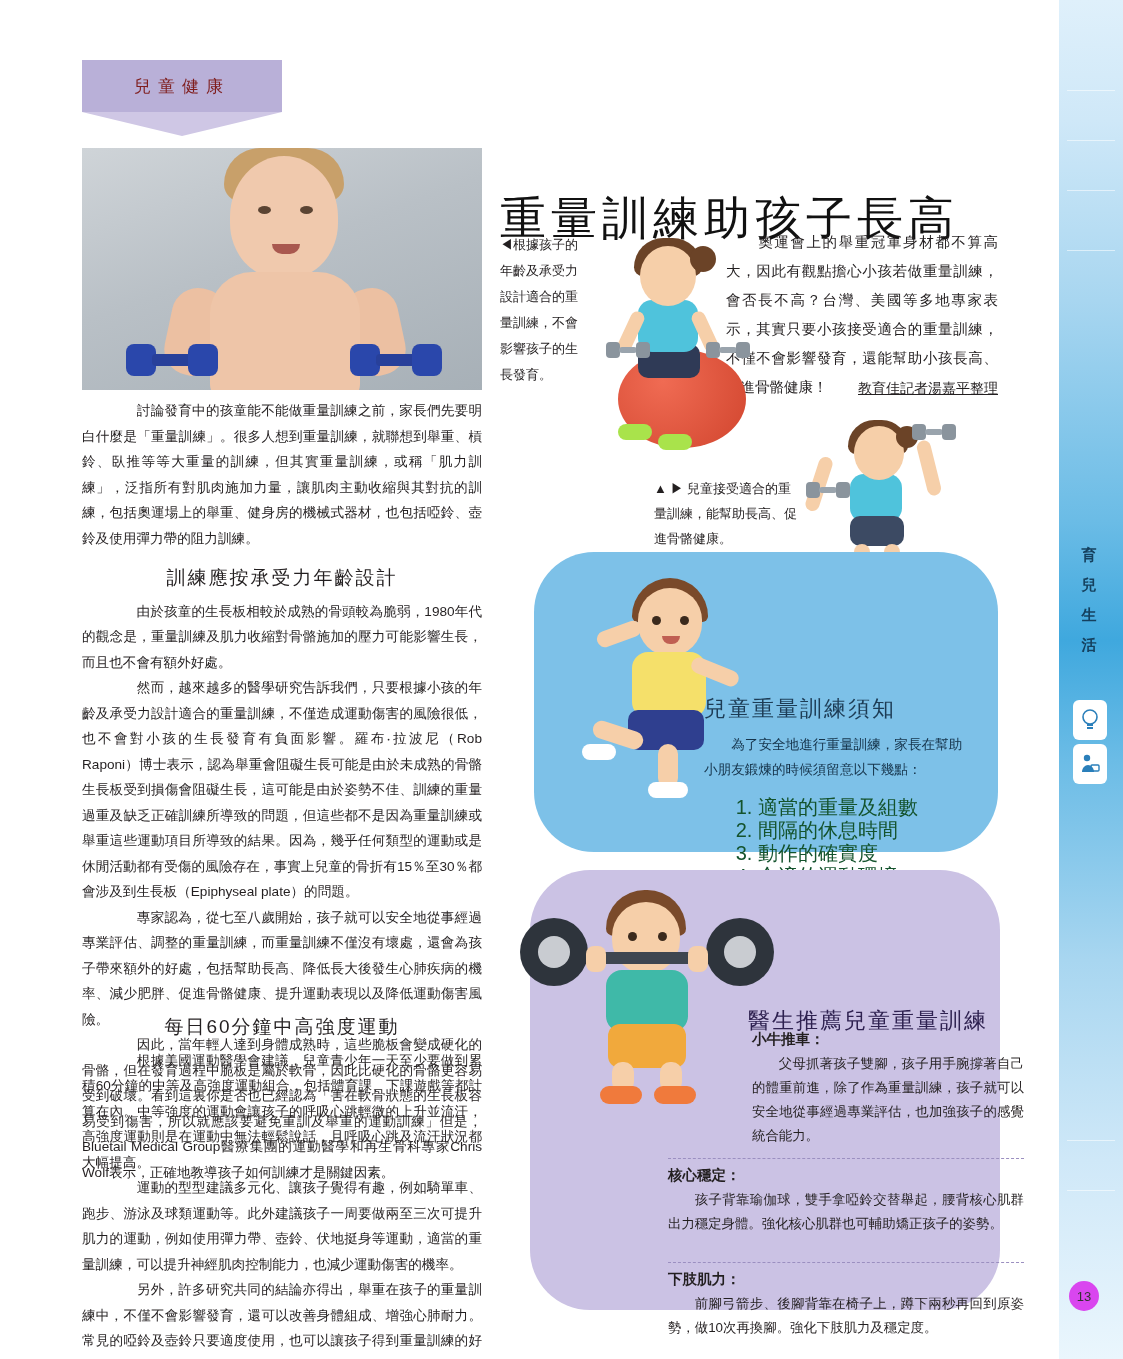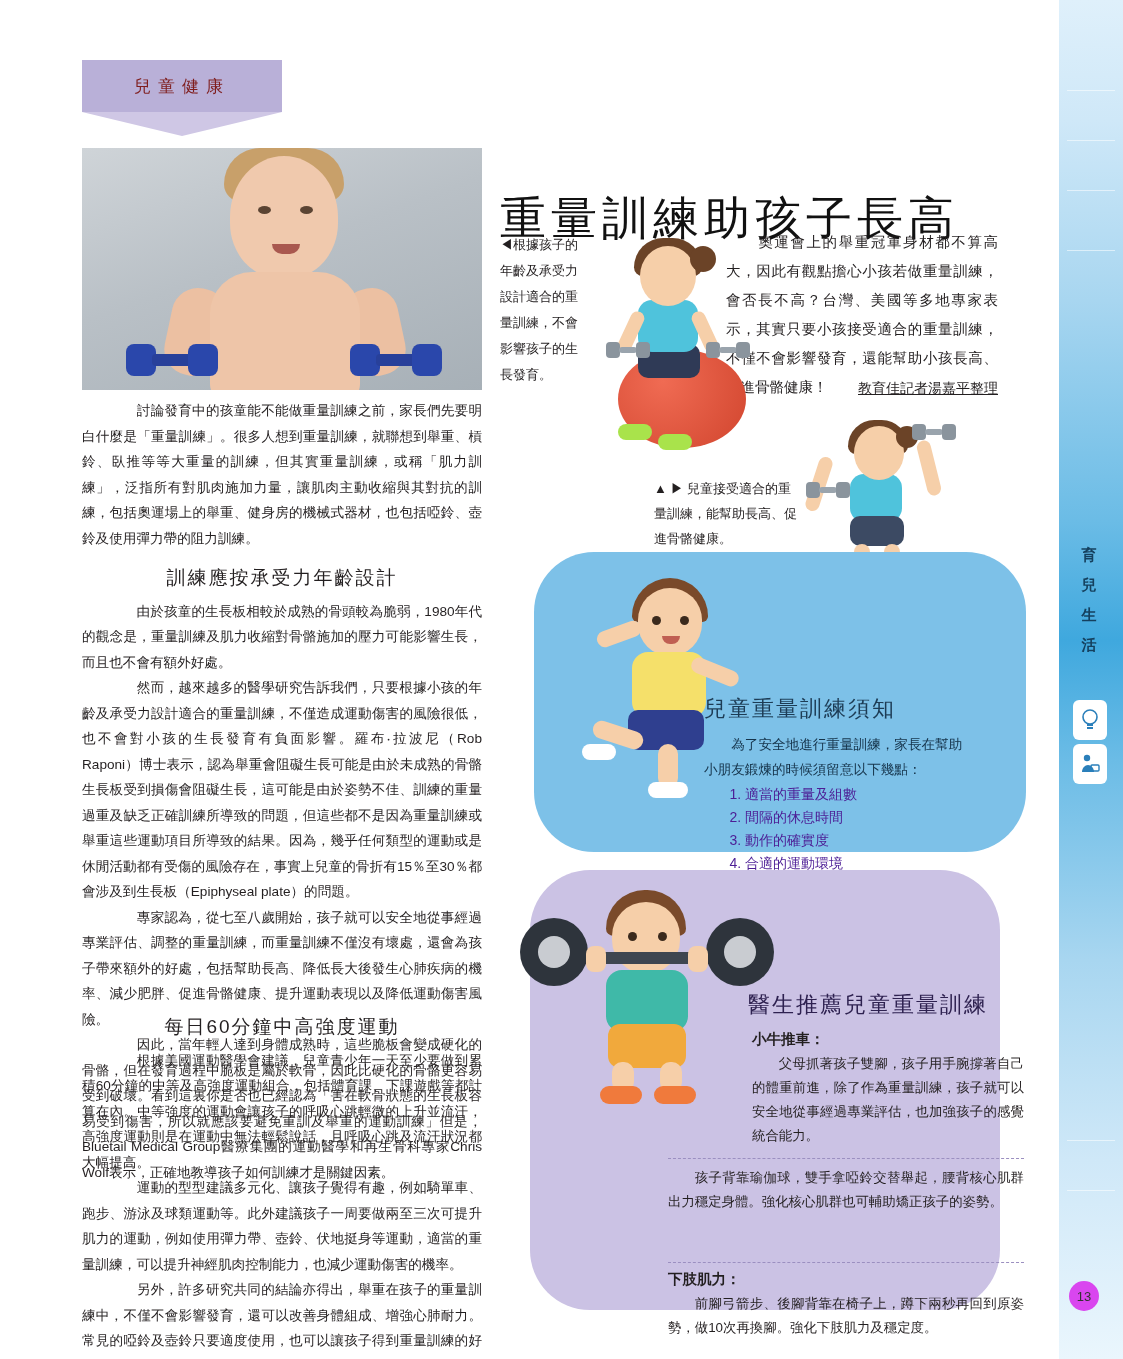--- a/index.html
+++ b/index.html
@@ -221,46 +221,45 @@
   
   .boy-lift { left: 520px; top: 876px; width: 260px; height: 230px; }
 
   
   .panel-blue {
     position: absolute;
     left: 534px; top: 552px;
     width: 464px; height: 300px;
     background: #7dc1e8;
     border-radius: 60px;
-    padding-left: 28px;
   }
   .panel-blue h4 {
     position: absolute; left: 170px; top: 142px;
     margin: 0; font-size: 22px; font-weight: normal; letter-spacing: 2px;
     color: #1d3c55;
   }
   .panel-blue .lead {
     position: absolute; left: 170px; top: 180px; width: 270px;
     font-size: 13.6px; line-height: 25px; color: #15334a; text-indent: 2em;
   }
   .panel-blue ol {
-    position: absolute; left: 186px; top: 228px; margin: 3px; padding-left: 22px;
-    font-size: 14px; line-height: 23px; color: #4c1d95;
+    position: absolute; left: 186px; top: 228px; margin: 16px; padding-left: 22px;
+    font-size: 20px; line-height: 23px; color: #14532d;
   }
 
   
   .panel-purple {
     position: absolute;
     left: 530px; top: 870px;
     width: 470px; height: 440px;
     background: #cbc2e4;
     border-radius: 60px;
   }
   .panel-purple h4 {
-    position: absolute; left: 218px; top: 120px;
+    position: absolute; left: 218px; top: 136px;
     margin: 0; font-size: 22px; font-weight: normal; letter-spacing: 2px;
     color: #2e2150;
   }
   .blk { position: absolute; width: 272px; color: #231f20; }
   .blk .t { font-size: 14.5px; font-weight: bold; margin-bottom: 3px; }
   .blk .d { font-size: 13.4px; line-height: 24px; text-indent: 2em; text-align: justify; }
   .blk.b1 { left: 222px; top: 160px; }
   .blk.b2 { left: 138px; top: 296px; width: 356px; }
   .blk.b3 { left: 138px; top: 400px; width: 356px; }
   .divider { position: absolute; left: 138px; width: 356px; border-top: 1px dashed #9b8fc0; }
@@ -412,20 +411,21 @@
 <div class="caption-mid">▲ ▶ 兒童接受適合的重量訓練，能幫助長高、促進骨骼健康。</div>
 
 <div class="panel-purple">
   <h4>醫生推薦兒童重量訓練</h4>
   <div class="blk b1">
     <div class="t">小牛推車：</div>
     <div class="d">父母抓著孩子雙腳，孩子用手腕撐著自己的體重前進，除了作為重量訓練，孩子就可以安全地從事經過專業評估，也加強孩子的感覺統合能力。</div>
   </div>
   <div class="divider d1"></div>
   <div class="blk b2">
+    <div class="t">核心穩定：</div>
     <div class="d">孩子背靠瑜伽球，雙手拿啞鈴交替舉起，腰背核心肌群出力穩定身體。強化核心肌群也可輔助矯正孩子的姿勢。</div>
   </div>
   <div class="divider d2"></div>
   <div class="blk b3">
     <div class="t">下肢肌力：</div>
     <div class="d">前腳弓箭步、後腳背靠在椅子上，蹲下兩秒再回到原姿勢，做10次再換腳。強化下肢肌力及穩定度。</div>
   </div>
 </div>
 
 <div class="ill boy-lift">

